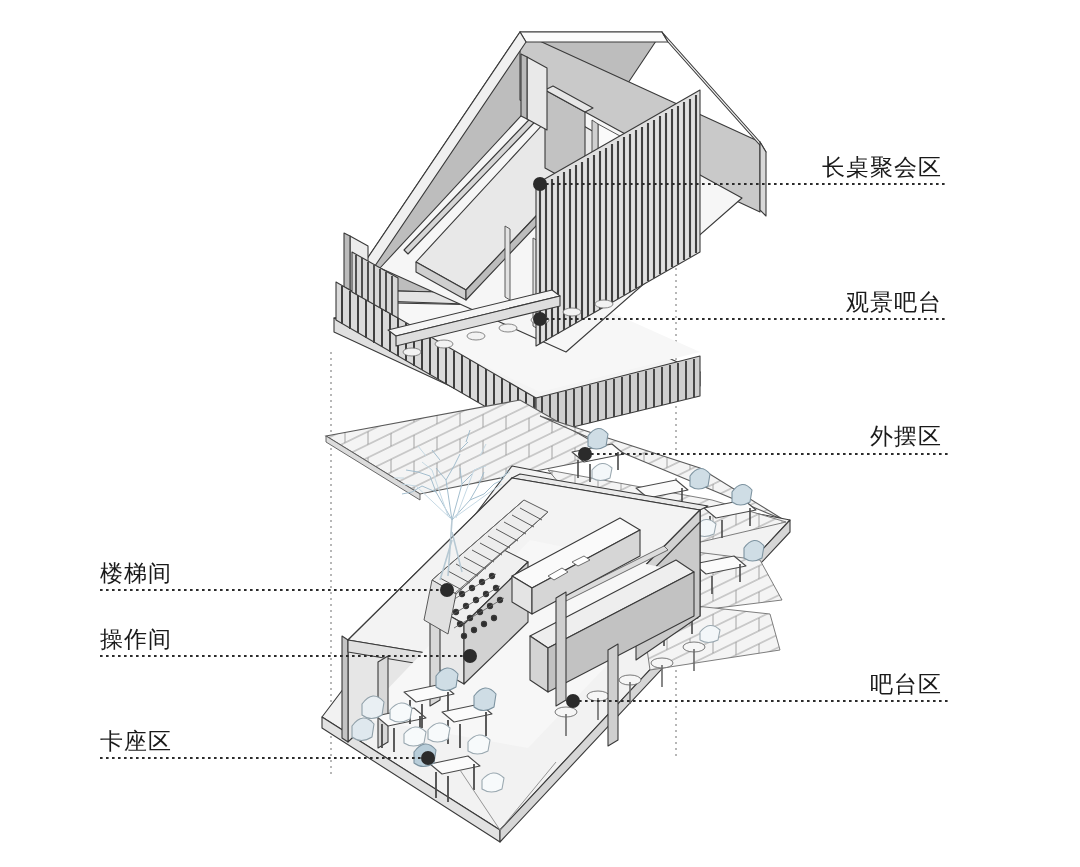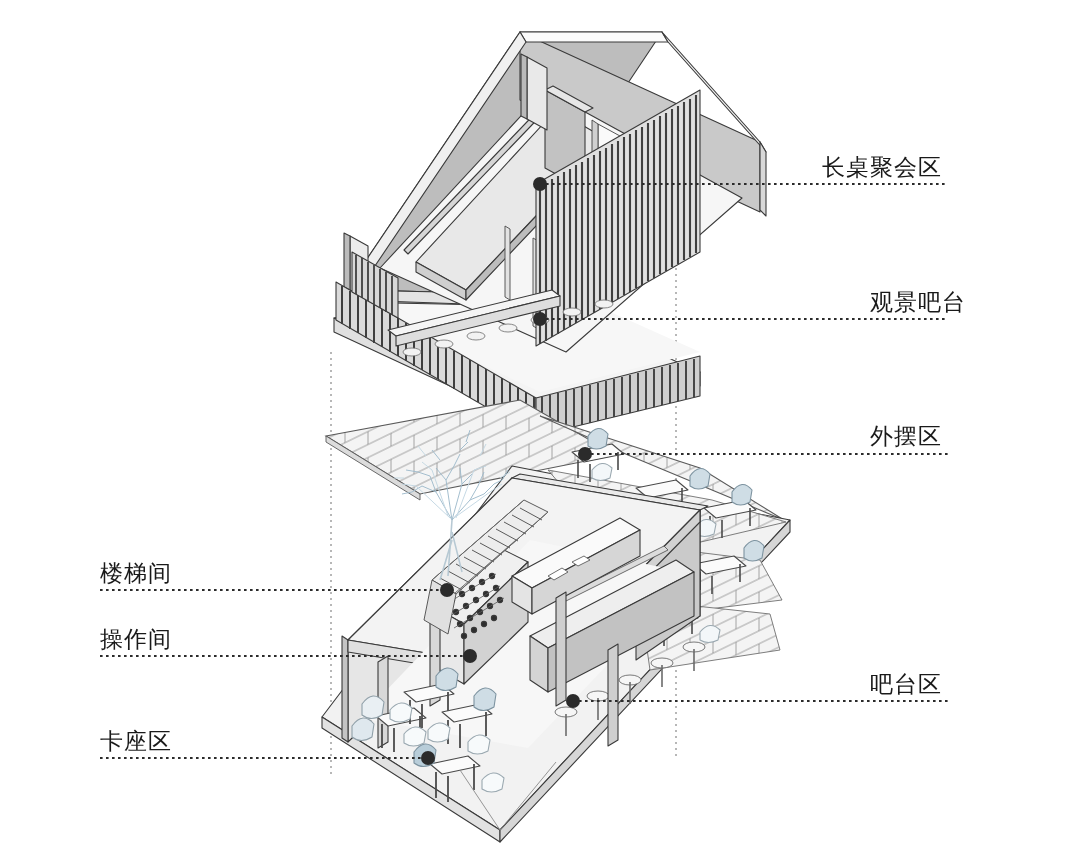--- a/index.html
+++ b/index.html
@@ -501,21 +501,21 @@
       <circle cx="585" cy="454" r="7"></circle>
       <circle cx="573" cy="701" r="7"></circle>
       <circle cx="447" cy="590" r="7"></circle>
       <circle cx="470" cy="656" r="7"></circle>
       <circle cx="428" cy="758" r="7"></circle>
     </g>
   </svg>
 
   <div class="label right" style="left:822px;top:152px;">长桌聚会区</div>
 
-  <div class="label right" style="left:846px;top:287px;margin-left:24px;">观景吧台</div>
+  <div class="label right" style="left:846px;top:287px;">观景吧台</div>
 
   <div class="label right" style="left:870px;top:421px;">外摆区</div>
 
   <div class="label right" style="left:870px;top:669px;font-family:Liberation Mono, monospace;">吧台区</div>
 
   <div class="label left" style="left:100px;top:558px;">楼梯间</div>
 
   <div class="label left" style="left:100px;top:624px;">操作间</div>
 
   <div class="label left" style="left:100px;top:726px;">卡座区</div>

